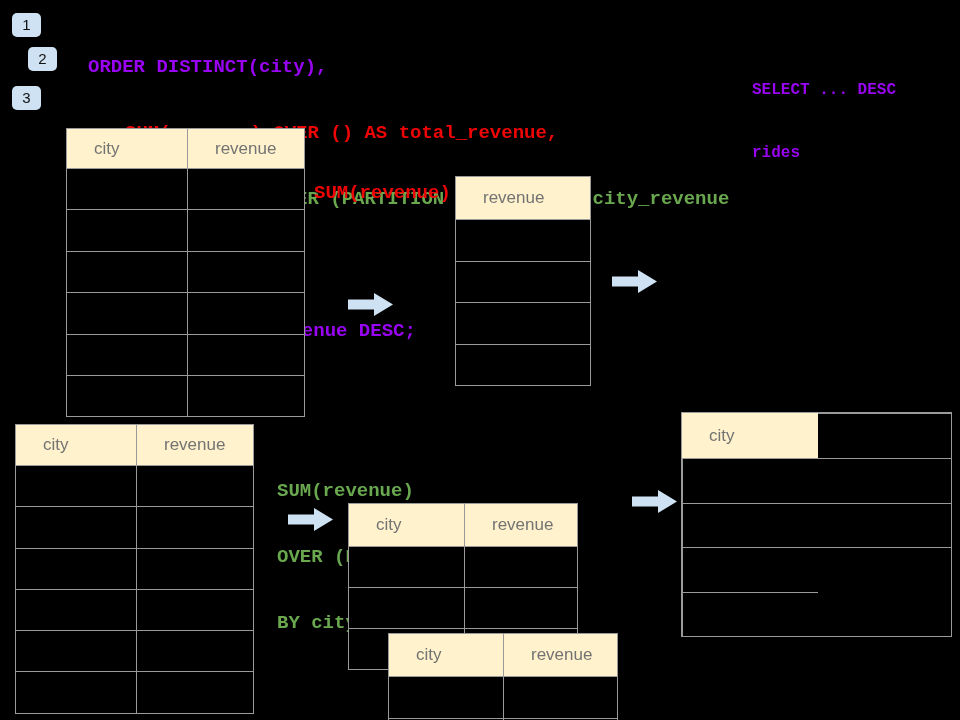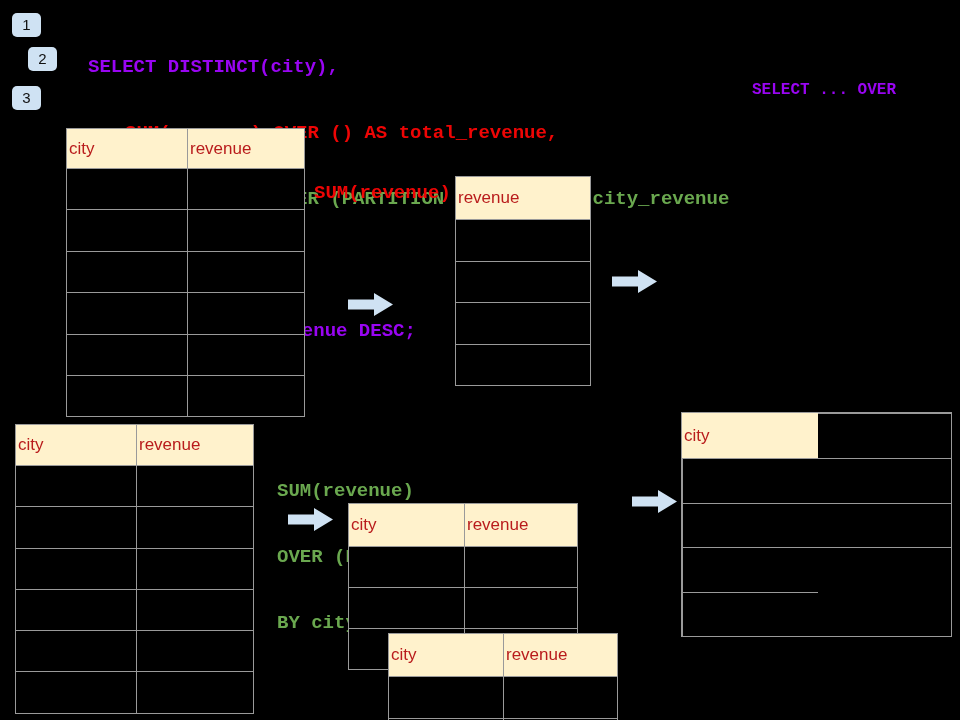--- a/index.html
+++ b/index.html
@@ -29,23 +29,23 @@
   }
   #b1{left:12px;top:13px}
   #b2{left:28px;top:47px}
   #b3{left:12px;top:86px}
 
   
   .tbl{display:grid;border:1px solid #9a9a9a;box-sizing:border-box;background:#000}
   .cell{box-sizing:border-box;border-top:1px solid #9a9a9a}
   .cell.c1{border-left:1px solid #9a9a9a}
   .cell.hdr{
-    border-top:none;background:#fff2cc;color:#b91c1c;
+    border-top:none;background:#fff2cc;color:#737373;
     font:17px/20px "Liberation Sans",sans-serif;
-    display:flex;align-items:center;padding-left:2px;
+    display:flex;align-items:center;padding-left:27px;
   }
   #t1{left:66px;top:128px;width:239px;grid-template-columns:120px 1fr;grid-template-rows:39px;grid-auto-rows:41.4px}
   #t2{left:455px;top:176px;width:136px;grid-template-columns:1fr;grid-template-rows:42px;grid-auto-rows:41.5px}
   #t3{left:15px;top:424px;width:239px;grid-template-columns:120px 1fr;grid-template-rows:40px;grid-auto-rows:41.3px}
   #t4{left:348px;top:503px;width:230px;grid-template-columns:115px 1fr;grid-template-rows:42px;grid-auto-rows:41px}
   #t5{left:388px;top:633px;width:230px;grid-template-columns:114px 1fr;grid-template-rows:42px;grid-auto-rows:42px;z-index:5}
   #t6{left:681px;top:412px;width:271px;grid-template-columns:136px 1fr;grid-template-rows:45px;grid-auto-rows:44.5px}
 
   
   .arrow{width:45px;height:23px}
@@ -55,29 +55,30 @@
   #a4{left:632px;top:490px}
 </style>
 </head>
 <body>
 
 <div class="abs badge" id="b1">1</div>
 <div class="abs badge" id="b2">2</div>
 <div class="abs badge" id="b3">3</div>
 
 <div class="abs code">
-  <div class="cl purple">SELECT DISTINCT(city),</div>
+  <div class="cl purple">ORDER DISTINCT(city),</div>
   <div class="cl red ind1">SUM(revenue) OVER () AS total_revenue,</div>
   <div class="cl green ind1">SUM(revenue) OVER (PARTITION BY city) as city_revenue</div>
   <div class="cl purple ind2">FROM rides</div>
   <div class="cl purple ind2">ORDER by city_revenue DESC;</div>
 </div>
 
 <div class="abs sidenote">
-  <div>SELECT ... OVER</div>
+  <div>SELECT ... DESC</div>
+  <div>rides</div>
 </div>
 
 <div class="abs fnlabel red" id="lbl-total">
   <div>SUM(revenue)</div>
 </div>
 <div class="abs fnlabel green" id="lbl-part">
   <div>SUM(revenue)</div>
   <div>OVER (PARTITION</div>
   <div>BY city)</div>
 </div>

